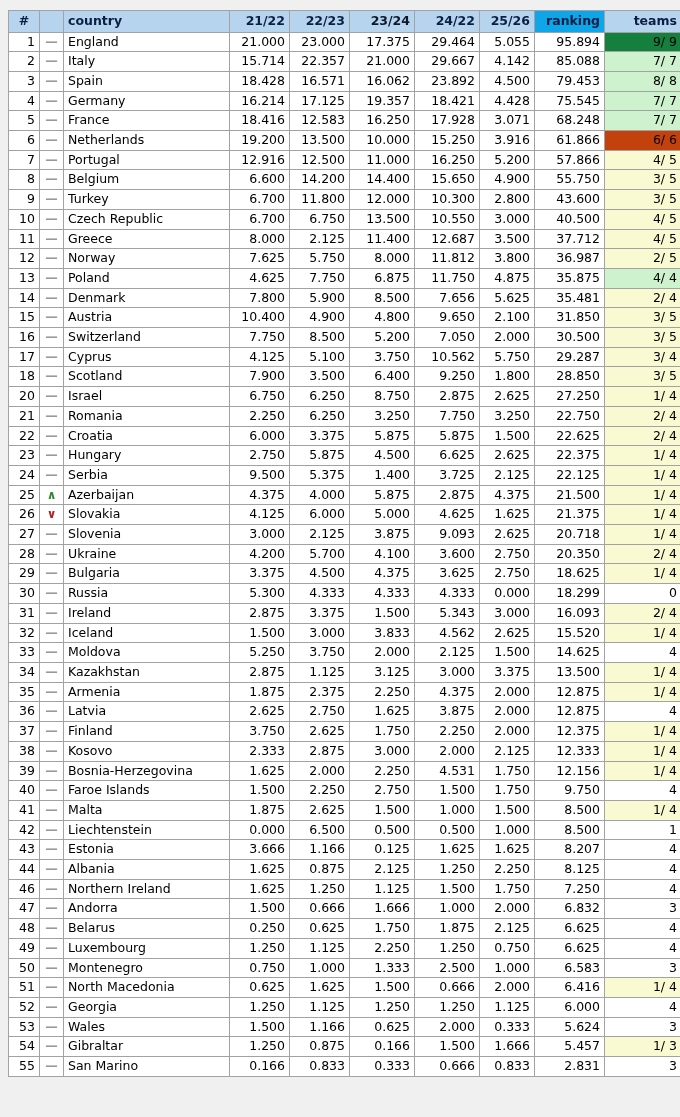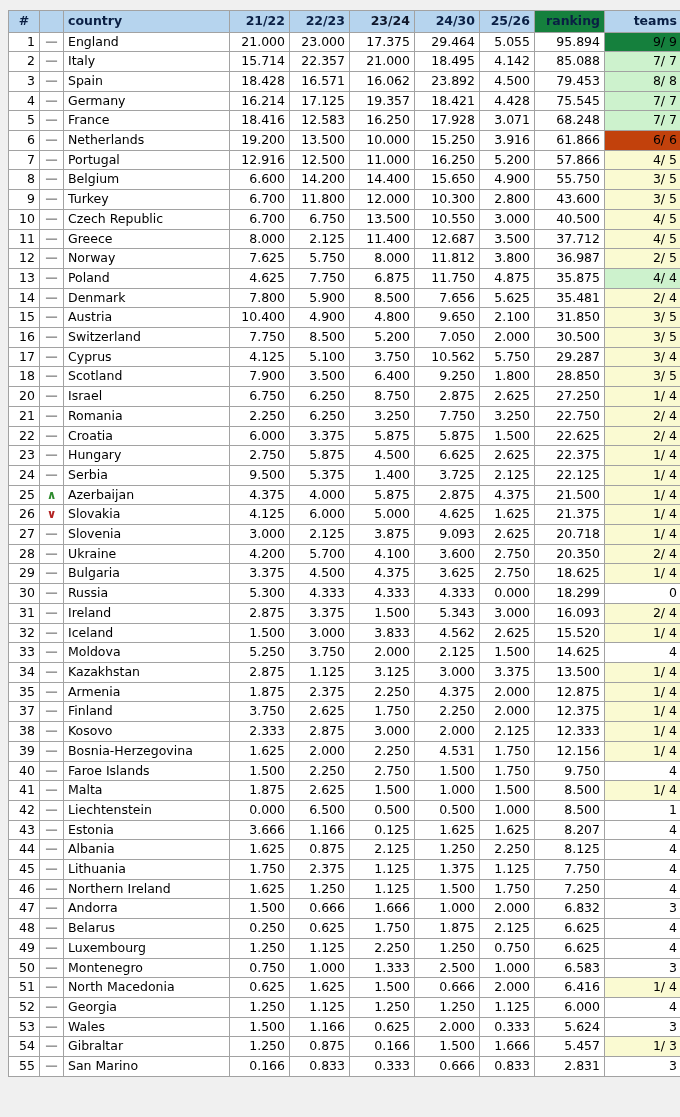--- a/index.html
+++ b/index.html
@@ -66,23 +66,23 @@
 <div class="page">
   <table class="coef">
     <thead>
       <tr>
           <th class="c-rank" style="background: rgb(182, 212, 238); color: rgb(10, 31, 68);">#</th>
           <th class="c-movement" style="background: rgb(182, 212, 238); color: rgb(10, 31, 68);"></th>
           <th class="c-country" style="background: rgb(182, 212, 238); color: rgb(10, 31, 68);">country</th>
           <th class="c-s2122" style="background: rgb(182, 212, 238); color: rgb(10, 31, 68);">21/22</th>
           <th class="c-s2223" style="background: rgb(182, 212, 238); color: rgb(10, 31, 68);">22/23</th>
           <th class="c-s2324" style="background: rgb(182, 212, 238); color: #0f172a;">23/24</th>
-          <th class="c-s2425" style="background: rgb(182, 212, 238); color: rgb(10, 31, 68);">24/30</th>
+          <th class="c-s2425" style="background: rgb(182, 212, 238); color: rgb(10, 31, 68);">24/22</th>
           <th class="c-s2526" style="background: rgb(182, 212, 238); color: rgb(10, 31, 68);">25/26</th>
-          <th class="c-ranking" style="background: #15803d; color: rgb(10, 31, 68);">ranking</th>
+          <th class="c-ranking" style="background: #0ea5e9; color: rgb(10, 31, 68);">ranking</th>
           <th class="c-teams" style="background: rgb(182, 212, 238); color: rgb(10, 31, 68);">teams</th>
         </tr>
     </thead>
     <tbody>
         <tr>
           <td class="c-rank">1</td>
           <td class="c-movement"><span class="mov-same" style="color: rgb(153, 153, 153);">—</span></td>
           <td class="c-country">England</td>
           <td class="c-s2122 num">21.000</td>
           <td class="c-s2223 num">23.000</td>
@@ -92,21 +92,21 @@
           <td class="c-ranking num">95.894</td>
           <td class="c-teams num" style="background: #15803d;">9/ 9</td>
         </tr>
         <tr>
           <td class="c-rank">2</td>
           <td class="c-movement"><span class="mov-same" style="color: rgb(153, 153, 153);">—</span></td>
           <td class="c-country">Italy</td>
           <td class="c-s2122 num">15.714</td>
           <td class="c-s2223 num">22.357</td>
           <td class="c-s2324 num">21.000</td>
-          <td class="c-s2425 num">18.495</td>
+          <td class="c-s2425 num">29.667</td>
           <td class="c-s2526 num">4.142</td>
           <td class="c-ranking num">85.088</td>
           <td class="c-teams num" style="background: rgb(205, 242, 205);">7/ 7</td>
         </tr>
         <tr>
           <td class="c-rank">3</td>
           <td class="c-movement"><span class="mov-same" style="color: rgb(153, 153, 153);">—</span></td>
           <td class="c-country">Spain</td>
           <td class="c-s2122 num">18.428</td>
           <td class="c-s2223 num">16.571</td>
@@ -482,20 +482,32 @@
           <td class="c-country">Armenia</td>
           <td class="c-s2122 num">1.875</td>
           <td class="c-s2223 num">2.375</td>
           <td class="c-s2324 num">2.250</td>
           <td class="c-s2425 num">4.375</td>
           <td class="c-s2526 num">2.000</td>
           <td class="c-ranking num">12.875</td>
           <td class="c-teams num" style="background: rgb(250, 250, 210);">1/ 4</td>
         </tr>
         <tr>
+          <td class="c-rank">36</td>
+          <td class="c-movement"><span class="mov-same" style="color: rgb(153, 153, 153);">—</span></td>
+          <td class="c-country">Latvia</td>
+          <td class="c-s2122 num">2.625</td>
+          <td class="c-s2223 num">2.750</td>
+          <td class="c-s2324 num">1.625</td>
+          <td class="c-s2425 num">3.875</td>
+          <td class="c-s2526 num">2.000</td>
+          <td class="c-ranking num">12.875</td>
+          <td class="c-teams num">4</td>
+        </tr>
+        <tr>
           <td class="c-rank">37</td>
           <td class="c-movement"><span class="mov-same" style="color: rgb(153, 153, 153);">—</span></td>
           <td class="c-country">Finland</td>
           <td class="c-s2122 num">3.750</td>
           <td class="c-s2223 num">2.625</td>
           <td class="c-s2324 num">1.750</td>
           <td class="c-s2425 num">2.250</td>
           <td class="c-s2526 num">2.000</td>
           <td class="c-ranking num">12.375</td>
           <td class="c-teams num" style="background: rgb(250, 250, 210);">1/ 4</td>
@@ -578,32 +590,20 @@
           <td class="c-country">Albania</td>
           <td class="c-s2122 num">1.625</td>
           <td class="c-s2223 num">0.875</td>
           <td class="c-s2324 num">2.125</td>
           <td class="c-s2425 num">1.250</td>
           <td class="c-s2526 num">2.250</td>
           <td class="c-ranking num">8.125</td>
           <td class="c-teams num">4</td>
         </tr>
         <tr>
-          <td class="c-rank">45</td>
-          <td class="c-movement"><span class="mov-same" style="color: rgb(153, 153, 153);">—</span></td>
-          <td class="c-country">Lithuania</td>
-          <td class="c-s2122 num">1.750</td>
-          <td class="c-s2223 num">2.375</td>
-          <td class="c-s2324 num">1.125</td>
-          <td class="c-s2425 num">1.375</td>
-          <td class="c-s2526 num">1.125</td>
-          <td class="c-ranking num">7.750</td>
-          <td class="c-teams num">4</td>
-        </tr>
-        <tr>
           <td class="c-rank">46</td>
           <td class="c-movement"><span class="mov-same" style="color: rgb(153, 153, 153);">—</span></td>
           <td class="c-country">Northern Ireland</td>
           <td class="c-s2122 num">1.625</td>
           <td class="c-s2223 num">1.250</td>
           <td class="c-s2324 num">1.125</td>
           <td class="c-s2425 num">1.500</td>
           <td class="c-s2526 num">1.750</td>
           <td class="c-ranking num">7.250</td>
           <td class="c-teams num">4</td>

